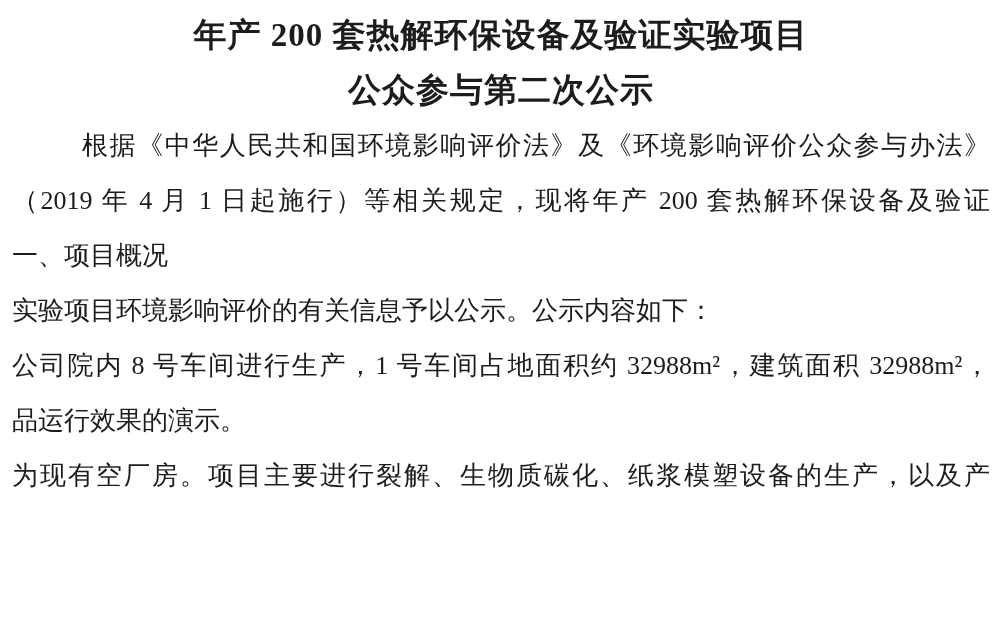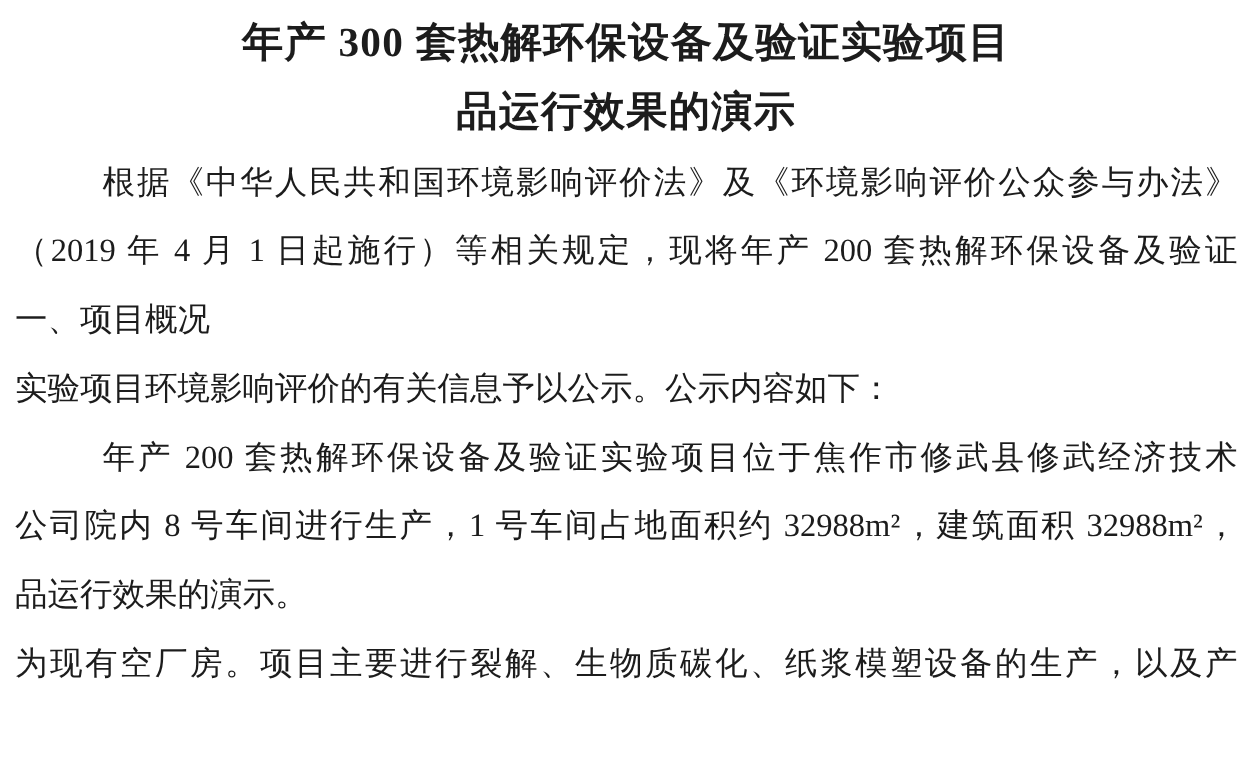--- a/index.html
+++ b/index.html
@@ -30,24 +30,23 @@
   .indent { text-indent: 70px; }
   .justify {
     text-align: justify;
     text-align-last: justify;
   }
 </style>
 </head>
 <body>
 
 <div class="page">
-  <div class="doc-title">年产 300 套热解环保设备及验证实验项目</div>
-  <div class="doc-title">品运行效果的演示</div>
+  <div class="doc-title">年产 200 套热解环保设备及验证实验项目</div>
+  <div class="doc-title">公众参与第二次公示</div>
 
   <div class="body-line indent justify">根据《中华人民共和国环境影响评价法》及《环境影响评价公众参与办法》</div>
   <div class="body-line justify">（2019 年 4 月 1 日起施行）等相关规定，现将年产 200 套热解环保设备及验证</div>
   <div class="body-line">一、项目概况</div>
   <div class="body-line">实验项目环境影响评价的有关信息予以公示。公示内容如下：</div>
-  <div class="body-line indent justify">年产 200 套热解环保设备及验证实验项目位于焦作市修武县修武经济技术</div>
   <div class="body-line justify">公司院内 8 号车间进行生产，1 号车间占地面积约 32988m²，建筑面积 32988m²，</div>
   <div class="body-line">品运行效果的演示。</div>
   <div class="body-line justify">为现有空厂房。项目主要进行裂解、生物质碳化、纸浆模塑设备的生产，以及产</div>
 </div>
 
 </body></html>

